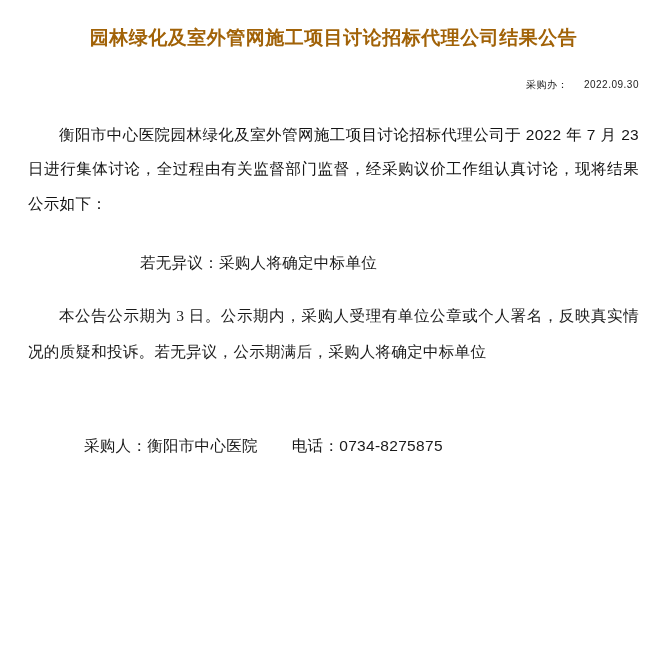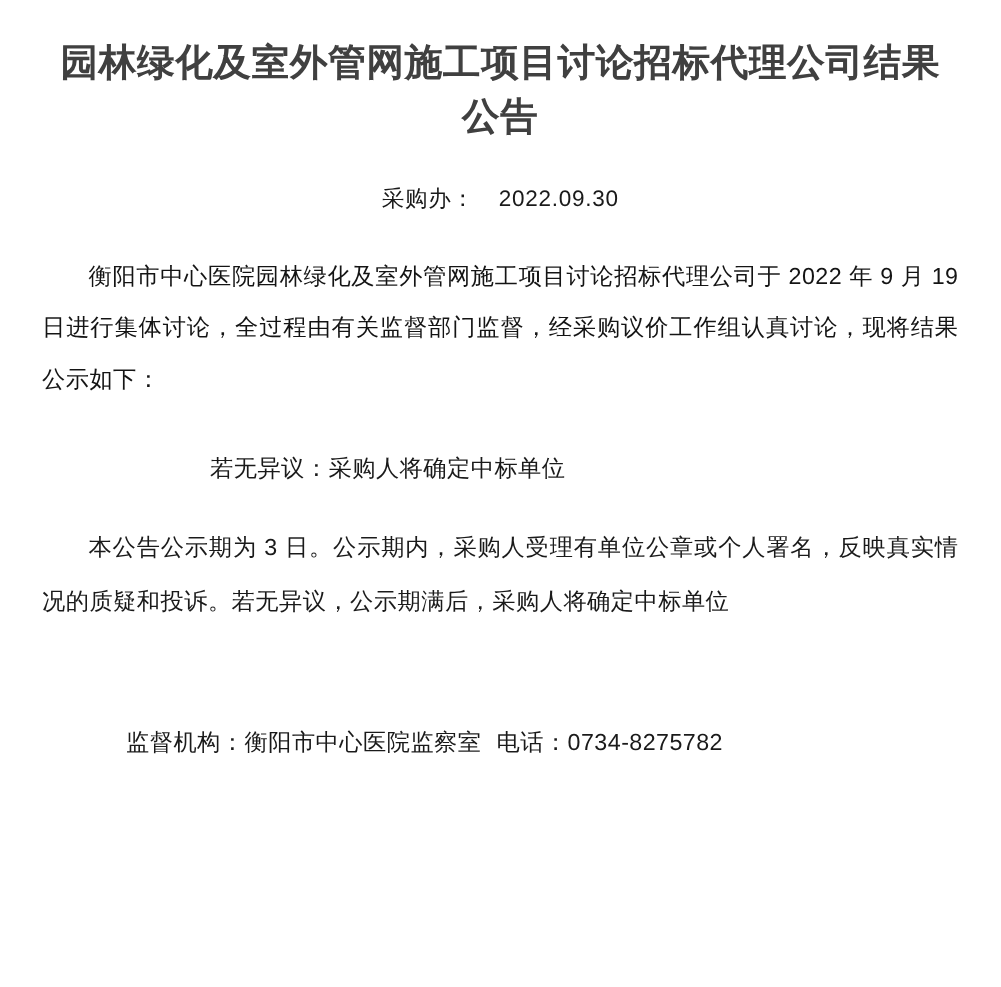--- a/index.html
+++ b/index.html
@@ -15,32 +15,32 @@
     overflow: hidden;
   }
   .page {
     width: 667px;
     height: 658px;
     box-sizing: border-box;
     padding: 18px 28px 10px 28px;
     position: relative;
   }
   .doc-title {
-    font-size: 25px;
+    font-size: 19px;
     font-weight: bold;
     line-height: 1.45;
     text-align: center;
     letter-spacing: 0.5px;
-    color: #404040;
+    color: #a16207;
     margin: 6px 6px 0 6px;
   }
   .meta-line {
     margin-top: 26px;
-    text-align: center;
-    font-size: 15px;
+    text-align: right;
+    font-size: 10px;
     color: #1a1a1a;
     letter-spacing: 0.5px;
   }
   .meta-line .meta-label {
     margin-right: 16px;
   }
   .body-block {
     margin-top: 26px;
     font-size: 15.5px;
     line-height: 2.25;
@@ -60,20 +60,21 @@
     line-height: 2.2;
     letter-spacing: 0.3px;
     padding-left: 112px;
   }
   .notice-block {
     margin-top: 18px;
     font-size: 15.5px;
     line-height: 2.3;
     letter-spacing: 0.3px;
     text-align: justify;
+    font-family: Liberation Serif, serif;
   }
   .contact-block {
     margin-top: 56px;
     font-size: 15.5px;
     line-height: 2.6;
     letter-spacing: 0.3px;
     padding-left: 56px;
   }
   .contact-row {
     white-space: nowrap;
@@ -92,30 +93,30 @@
 
 <div class="page">
 
   <h1 class="doc-title">园林绿化及室外管网施工项目讨论招标代理公司结果公告</h1>
 
   <div class="meta-line">
     <span class="meta-label">采购办：</span><span>2022.09.30</span>
   </div>
 
   <div class="body-block">
-    <p class="indent">衡阳市中心医院园林绿化及室外管网施工项目讨论招标代理公司于 2022 年 9 月 19 日进行集体讨论，全过程由有关监督部门监督，经采购议价工作组认真讨论，现将结果公示如下：</p>
+    <p class="indent">衡阳市中心医院园林绿化及室外管网施工项目讨论招标代理公司于 2022 年 7 月 23 日进行集体讨论，全过程由有关监督部门监督，经采购议价工作组认真讨论，现将结果公示如下：</p>
   </div>
 
   <div class="selected-unit">
     <span>若无异议：</span><span>采购人将确定中标单位</span>
   </div>
 
   <div class="notice-block">
     <p class="indent">本公告公示期为 3 日。公示期内，采购人受理有单位公章或个人署名，反映真实情况的质疑和投诉。若无异议，公示期满后，采购人将确定中标单位</p>
   </div>
 
   <div class="contact-block">
     <div class="contact-row">
-      <span>监督机构：</span><span>衡阳市中心医院监察室</span><span class="gap-small"></span><span>电话：</span><span>0734-8275782</span>
+      <span>采购人：</span><span>衡阳市中心医院</span><span class="gap"></span><span>电话：</span><span>0734-8275875</span>
     </div>
   </div>
 
 </div>
 
 </body></html>

